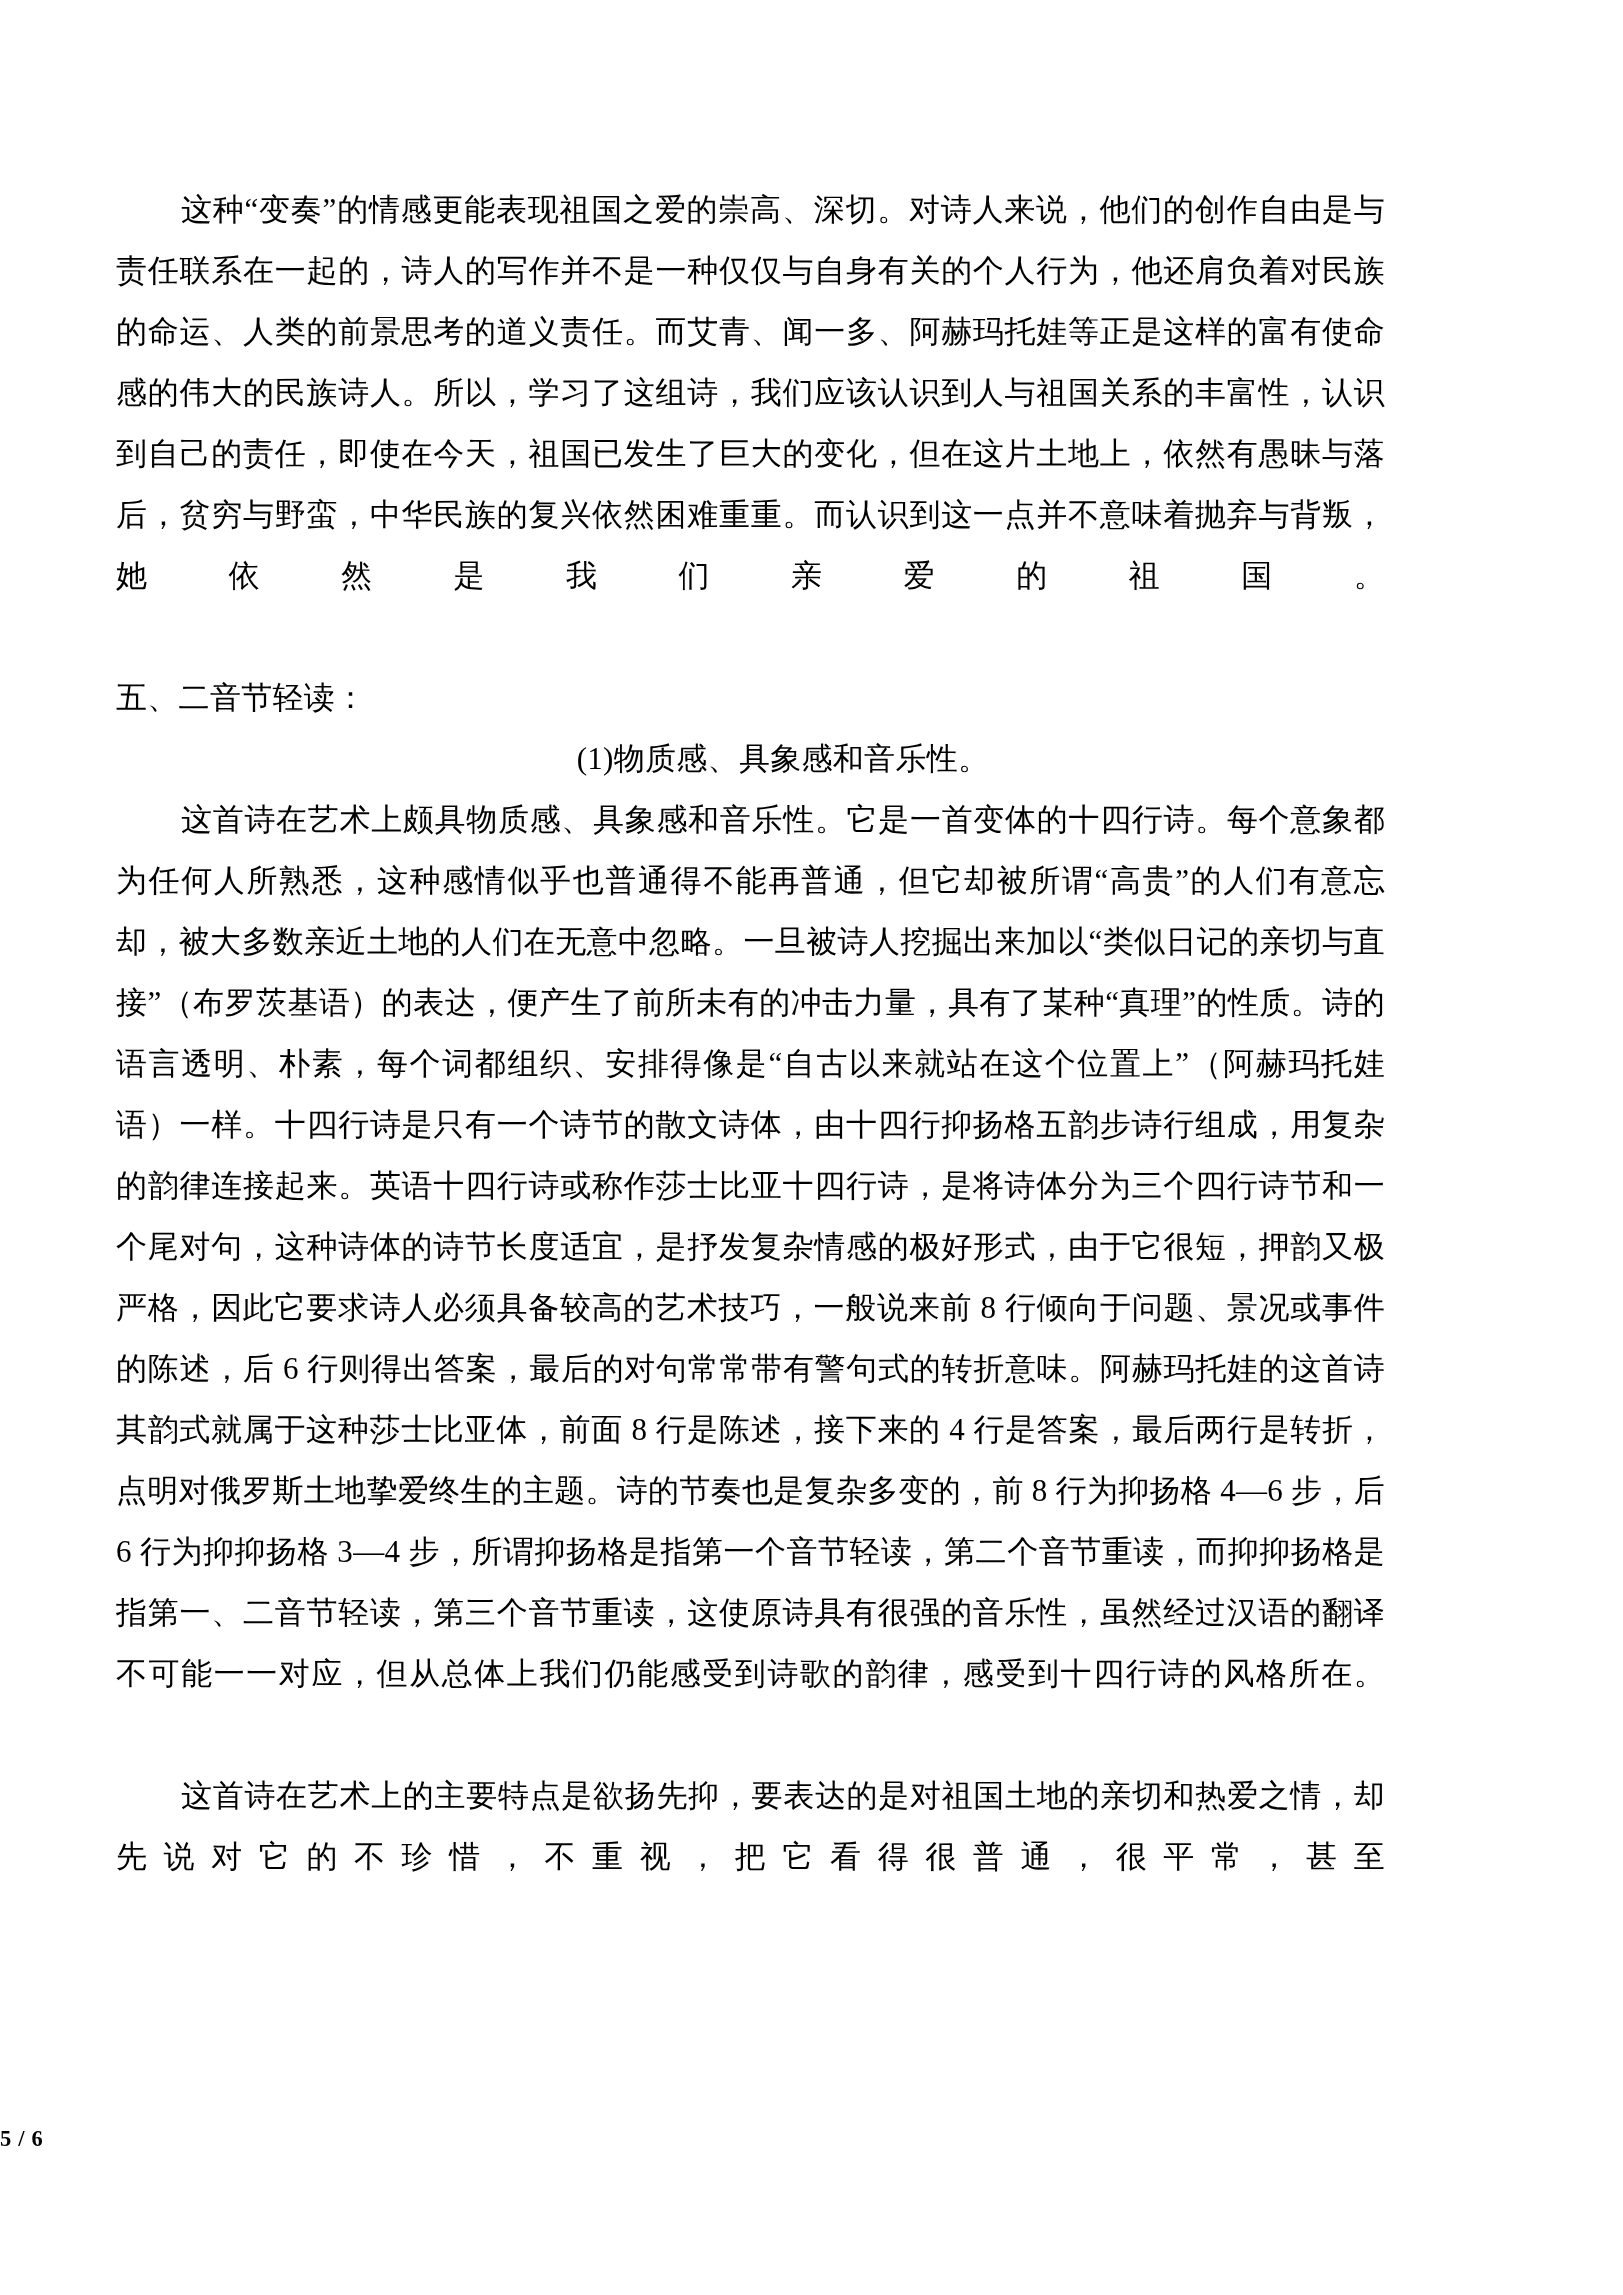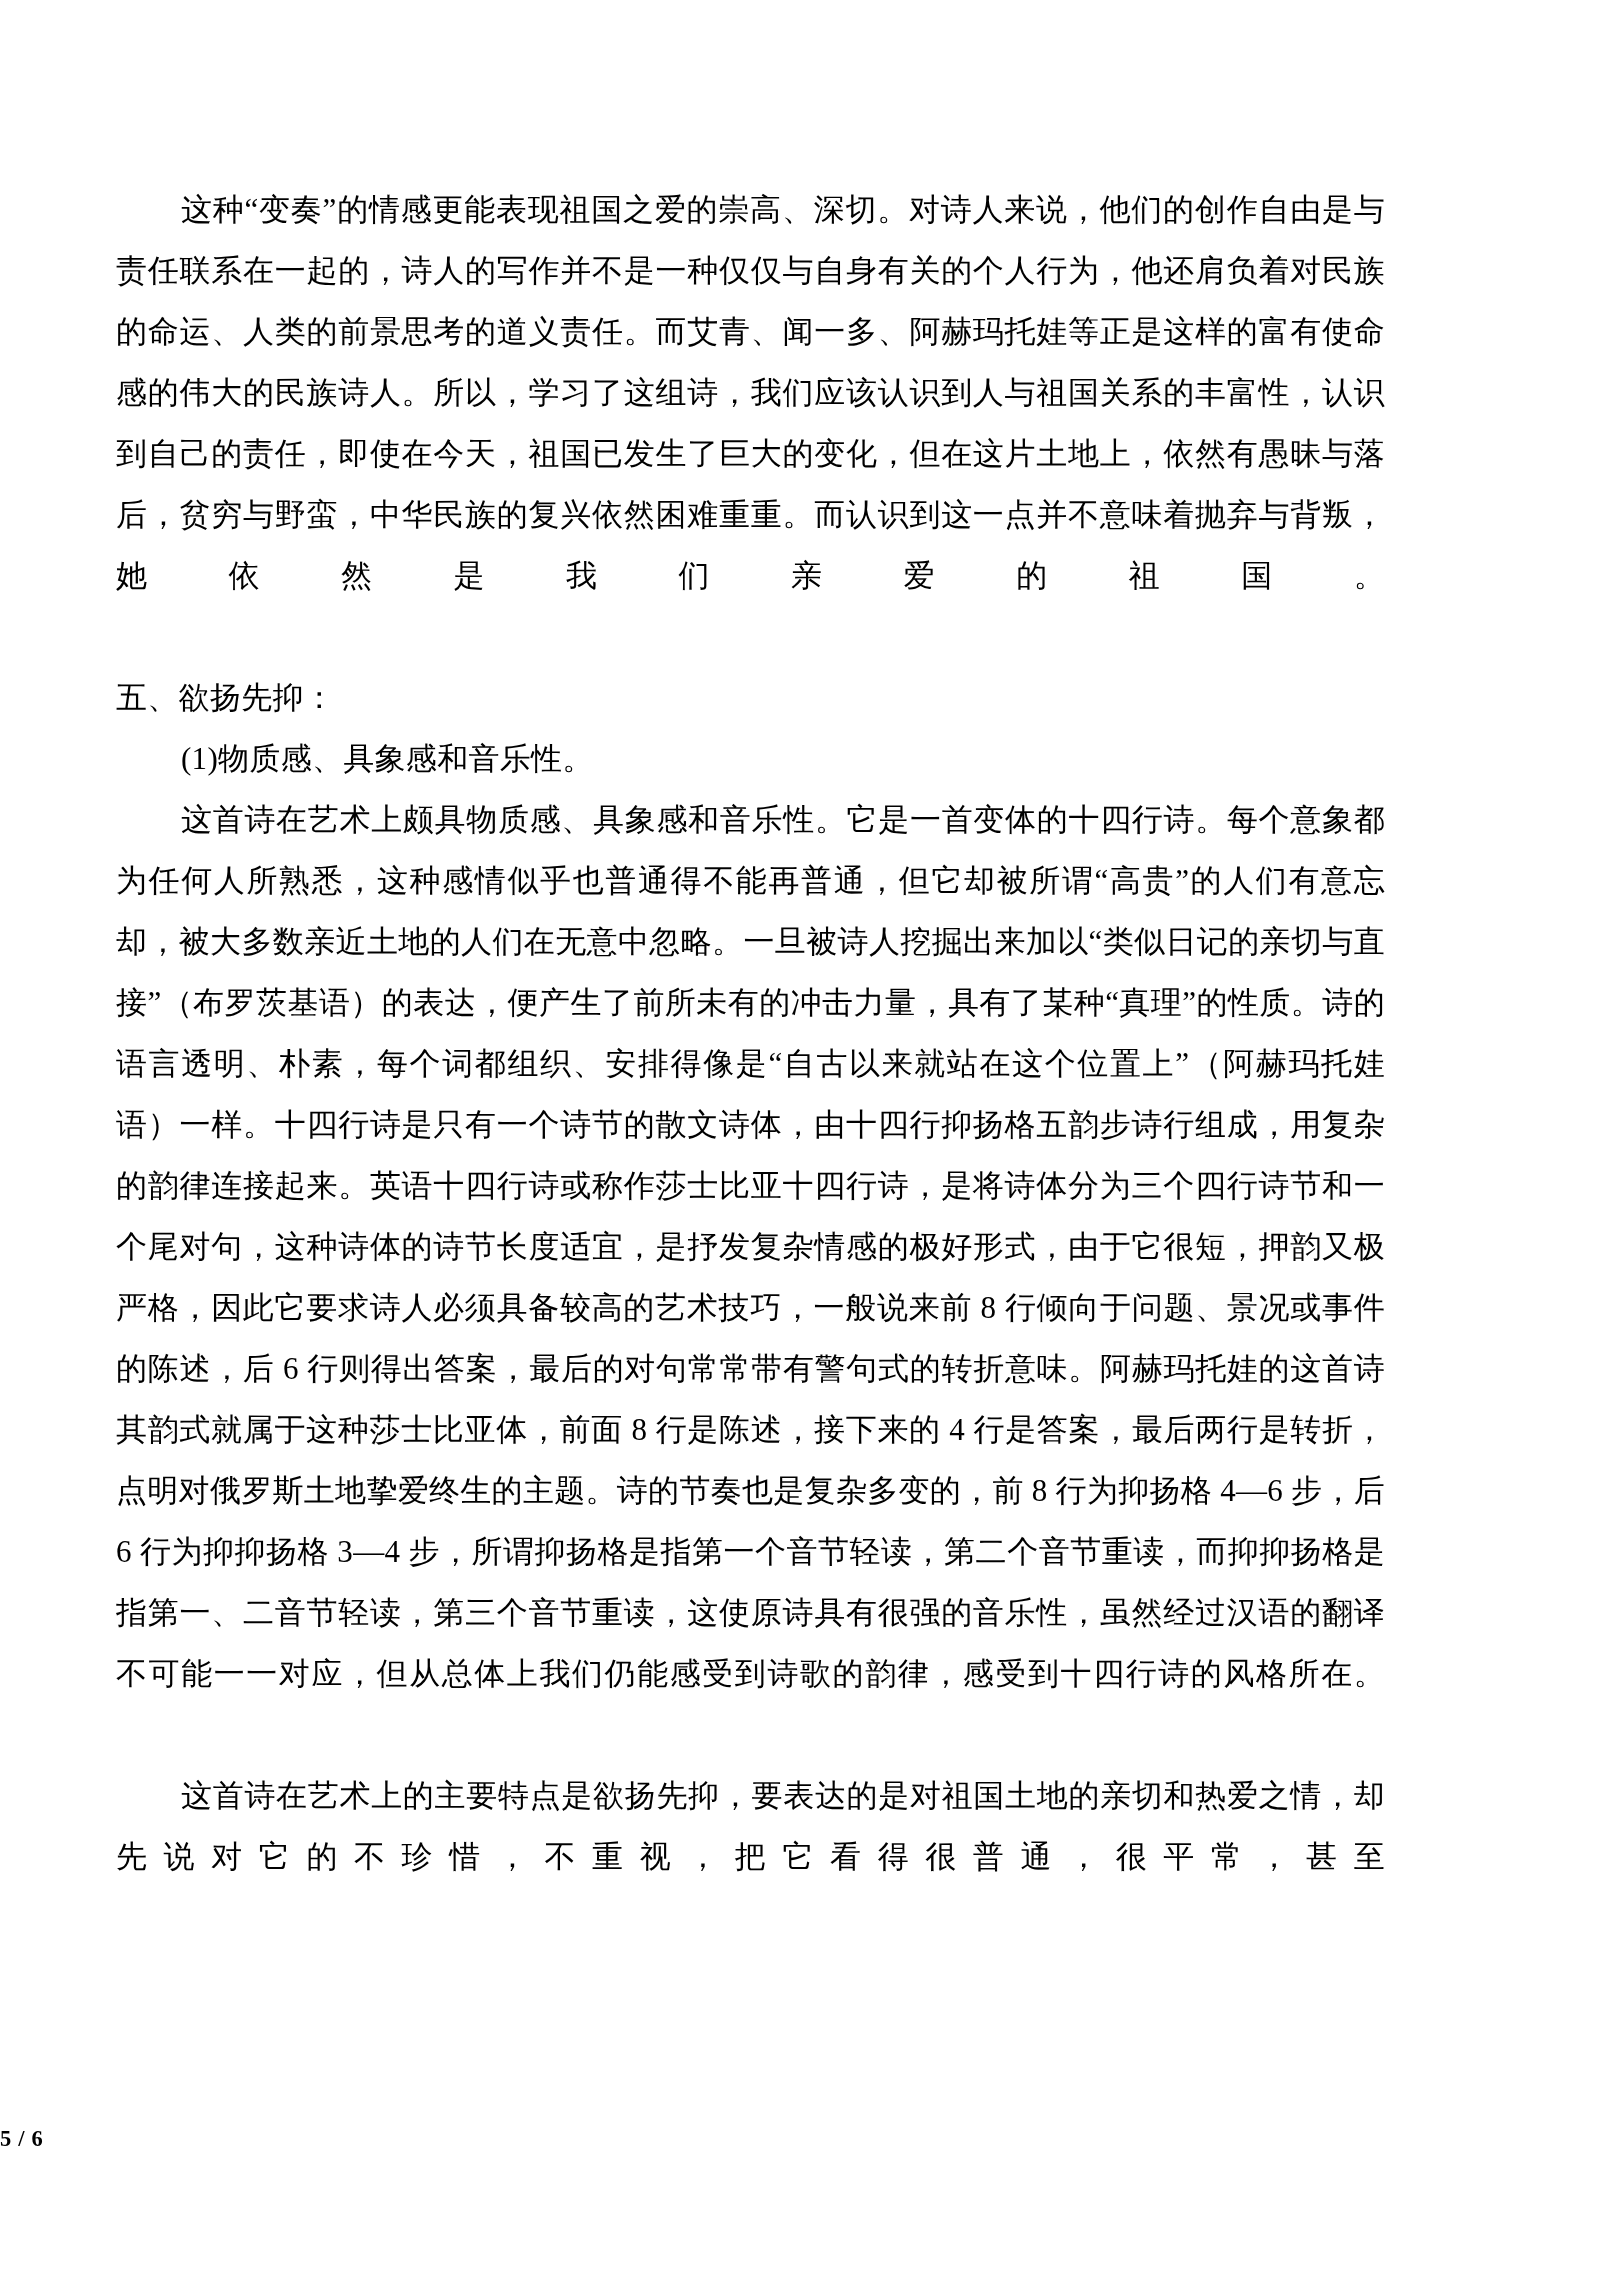--- a/index.html
+++ b/index.html
@@ -50,21 +50,21 @@
     text-align: left;
     text-indent: 0;
     margin: 0;
     font-weight: 400;
   }
   
   .subitem {
     font-size: 31px;
     line-height: 61px;
     letter-spacing: 0.3px;
-    text-align: left;
+    text-align: center;
     text-indent: 65px;
     margin: 0;
     font-weight: 400;
   }
   .footer {
     position: absolute;
     left: 0;
     right: 0;
     top: 2126px;
     text-align: left;
@@ -77,21 +77,21 @@
 </style>
 </head>
 <body>
 
 <div class="page">
 
   <div class="content">
 
     <p class="para">这种“变奏”的情感更能表现祖国之爱的崇高、深切。对诗人来说，他们的创作自由是与责任联系在一起的，诗人的写作并不是一种仅仅与自身有关的个人行为，他还肩负着对民族的命运、人类的前景思考的道义责任。而艾青、闻一多、阿赫玛托娃等正是这样的富有使命感的伟大的民族诗人。所以，学习了这组诗，我们应该认识到人与祖国关系的丰富性，认识到自己的责任，即使在今天，祖国已发生了巨大的变化，但在这片土地上，依然有愚昧与落后，贫穷与野蛮，中华民族的复兴依然困难重重。而认识到这一点并不意味着抛弃与背叛，她依然是我们亲爱的祖国。</p>
 
-    <p class="heading">五、欲扬先抑：</p>
+    <p class="heading">五、二音节轻读：</p>
 
     <p class="subitem">(1)物质感、具象感和音乐性。</p>
 
     <p class="para">这首诗在艺术上颇具物质感、具象感和音乐性。它是一首变体的十四行诗。每个意象都为任何人所熟悉，这种感情似乎也普通得不能再普通，但它却被所谓“高贵”的人们有意忘却，被大多数亲近土地的人们在无意中忽略。一旦被诗人挖掘出来加以“类似日记的亲切与直接”（布罗茨基语）的表达，便产生了前所未有的冲击力量，具有了某种“真理”的性质。诗的语言透明、朴素，每个词都组织、安排得像是“自古以来就站在这个位置上”（阿赫玛托娃语）一样。十四行诗是只有一个诗节的散文诗体，由十四行抑扬格五韵步诗行组成，用复杂的韵律连接起来。英语十四行诗或称作莎士比亚十四行诗，是将诗体分为三个四行诗节和一个尾对句，这种诗体的诗节长度适宜，是抒发复杂情感的极好形式，由于它很短，押韵又极严格，因此它要求诗人必须具备较高的艺术技巧，一般说来前 8 行倾向于问题、景况或事件的陈述，后 6 行则得出答案，最后的对句常常带有警句式的转折意味。阿赫玛托娃的这首诗其韵式就属于这种莎士比亚体，前面 8 行是陈述，接下来的 4 行是答案，最后两行是转折，点明对俄罗斯土地挚爱终生的主题。诗的节奏也是复杂多变的，前 8 行为抑扬格 4—6 步，后 6 行为抑抑扬格 3—4 步，所谓抑扬格是指第一个音节轻读，第二个音节重读，而抑抑扬格是指第一、二音节轻读，第三个音节重读，这使原诗具有很强的音乐性，虽然经过汉语的翻译不可能一一对应，但从总体上我们仍能感受到诗歌的韵律，感受到十四行诗的风格所在。</p>
 
 
     <p class="para">这首诗在艺术上的主要特点是欲扬先抑，要表达的是对祖国土地的亲切和热爱之情，却先说对它的不珍惜，不重视，把它看得很普通，很平常，甚至</p>
 
   </div>
 

